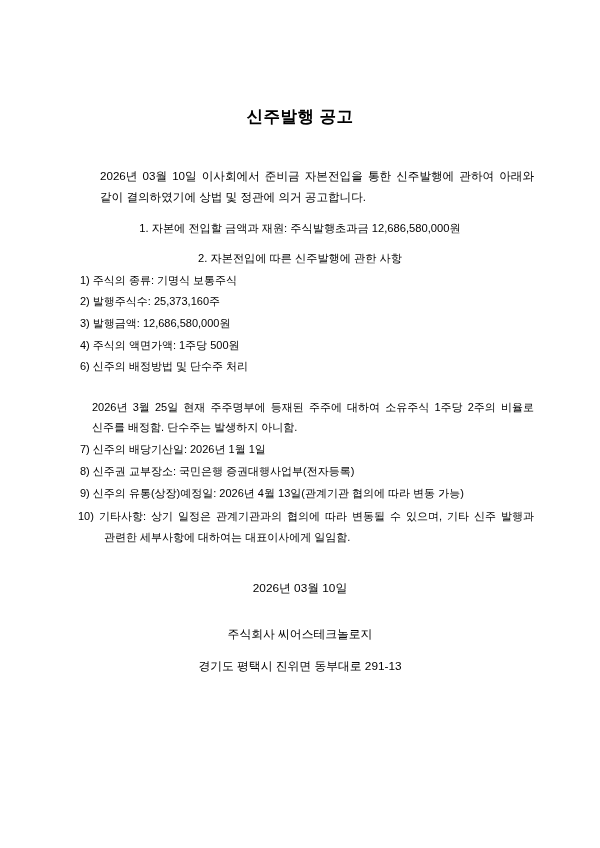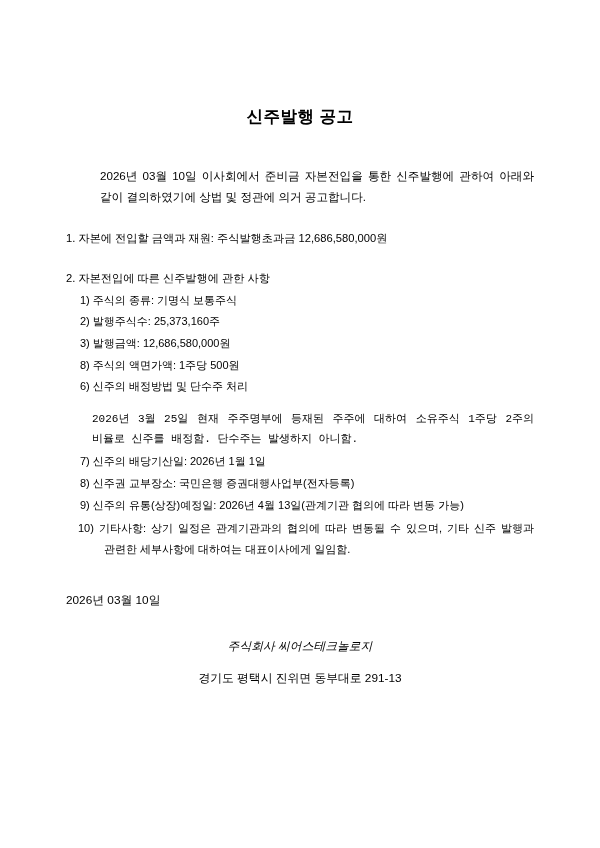--- a/index.html
+++ b/index.html
@@ -32,58 +32,58 @@
   .intro {
     margin-top: 37px;
     font-size: 11.6px;
     line-height: 1.85;
     text-align: justify;
     text-justify: inter-ideograph;
     word-break: keep-all;
     margin-left: 34px;
   }
   .section {
-    margin-top: 22px;
+    margin-top: 12px;
     font-size: 11.2px;
     line-height: 1.6;
+    text-align: center;
   }
   .item-l2 {
     margin-top: 4px;
     font-size: 11.0px;
     line-height: 1.6;
     padding-left: 14px;
     text-indent: 0;
   }
   .para-l3 {
-    margin-top: 13px;
+    margin-top: 21px;
     font-size: 11.0px;
     line-height: 1.85;
     padding-left: 26px;
     text-align: justify;
     text-justify: inter-ideograph;
     word-break: keep-all;
-    font-family: Liberation Mono, monospace;
   }
   .item-l2.last {
     padding-left: 38px;
     text-indent: -26px;
     line-height: 1.85;
     text-align: justify;
     text-justify: inter-ideograph;
     word-break: keep-all;
   }
   .date-line {
     margin-top: 34px;
+    text-align: center;
     font-size: 11.8px;
   }
   .company-line {
     margin-top: 30px;
     text-align: center;
     font-size: 11.8px;
-    font-style: italic;
   }
   .address-line {
     margin-top: 16px;
     text-align: center;
     font-size: 11.8px;
   }
   .ceo-line {
     margin-top: 8px;
     text-align: center;
     font-size: 11.8px;
@@ -97,21 +97,21 @@
   <div class="doc-title">신주발행 공고</div>
 
   <div class="intro">2026년 03월 10일 이사회에서 준비금 자본전입을 통한 신주발행에 관하여 아래와 같이 결의하였기에 상법 및 정관에 의거 공고합니다.</div>
 
   <div class="section">1. 자본에 전입할 금액과 재원: 주식발행초과금 12,686,580,000원</div>
   <div class="section">2. 자본전입에 따른 신주발행에 관한 사항</div>
 
   <div class="item-l2">1) 주식의 종류: 기명식 보통주식</div>
   <div class="item-l2">2) 발행주식수: 25,373,160주</div>
   <div class="item-l2">3) 발행금액: 12,686,580,000원</div>
-  <div class="item-l2">8) 주식의 액면가액: 1주당 500원</div>
+  <div class="item-l2">4) 주식의 액면가액: 1주당 500원</div>
   <div class="item-l2">6) 신주의 배정방법 및 단수주 처리</div>
 
   <div class="para-l3">2026년 3월 25일 현재 주주명부에 등재된 주주에 대하여 소유주식 1주당 2주의 비율로 신주를 배정함. 단수주는 발생하지 아니함.</div>
 
   <div class="item-l2">7) 신주의 배당기산일: 2026년 1월 1일</div>
   <div class="item-l2">8) 신주권 교부장소: 국민은행 증권대행사업부(전자등록)</div>
   <div class="item-l2">9) 신주의 유통(상장)예정일: 2026년 4월 13일(관계기관 협의에 따라 변동 가능)</div>
 
   <div class="item-l2 last">10) 기타사항: 상기 일정은 관계기관과의 협의에 따라 변동될 수 있으며, 기타 신주 발행과 관련한 세부사항에 대하여는 대표이사에게 일임함.</div>
 

